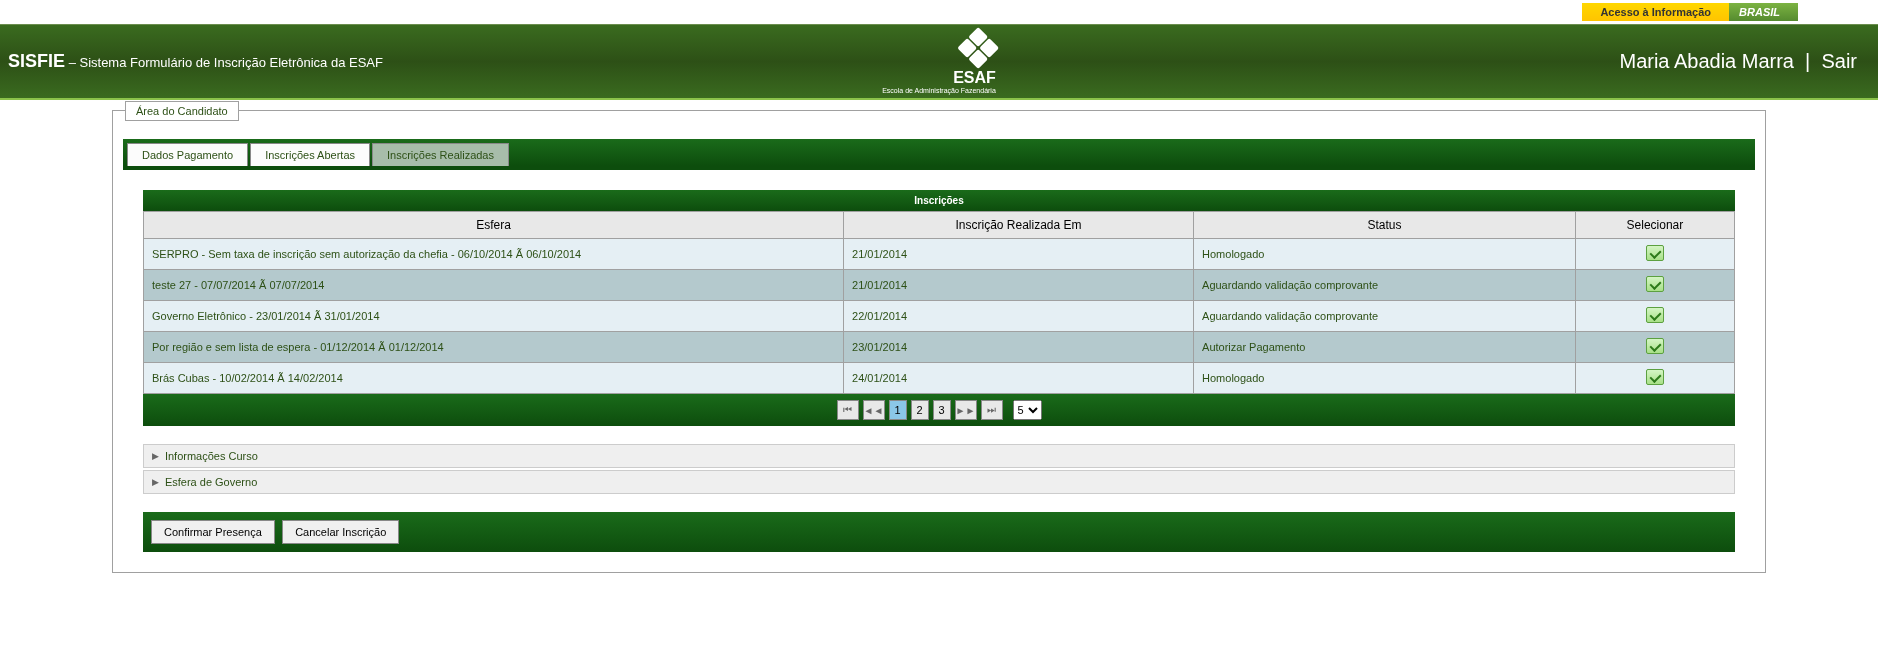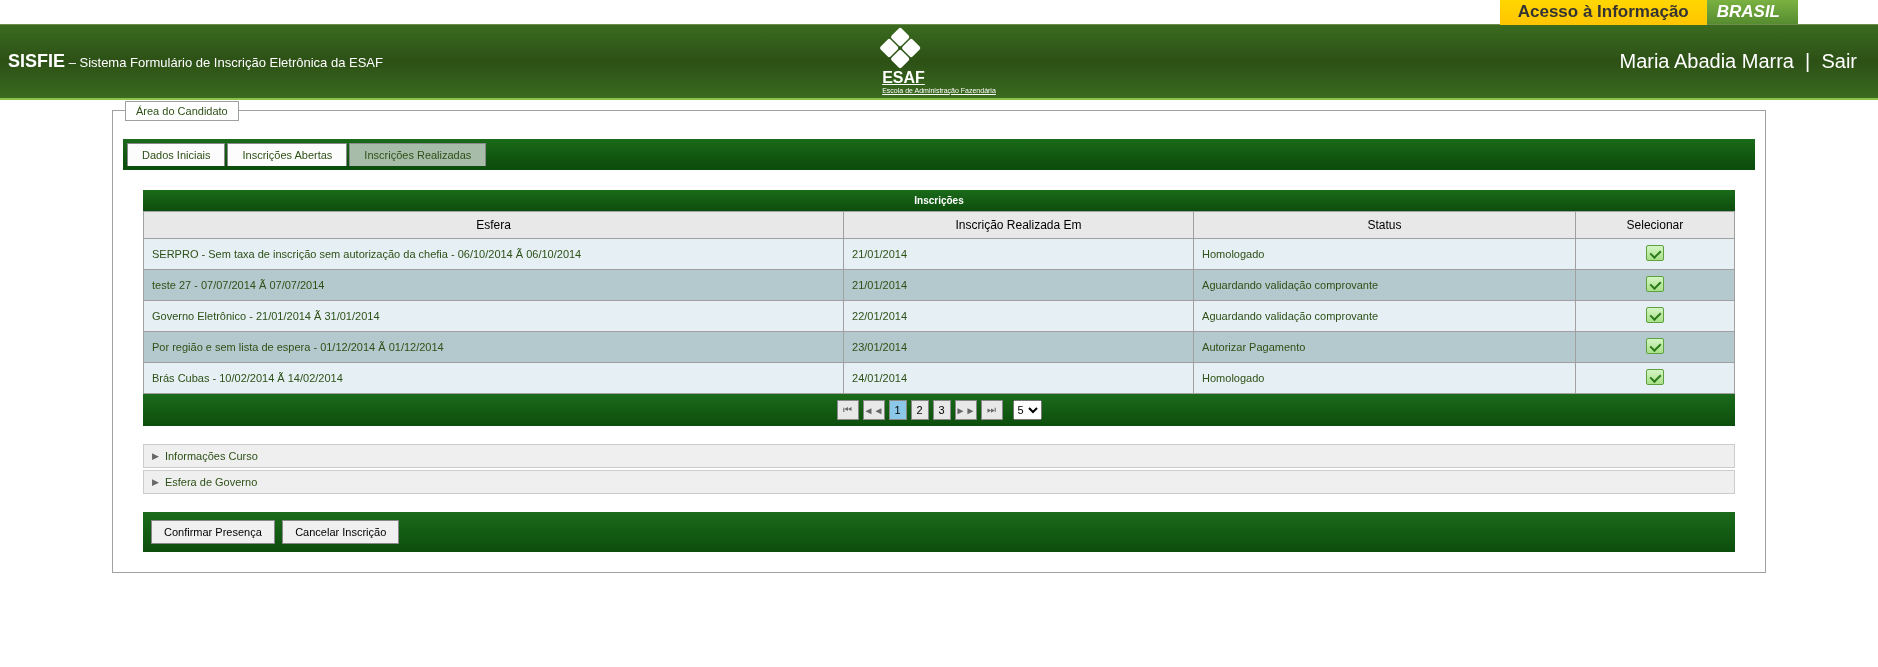--- a/index.html
+++ b/index.html
@@ -9,42 +9,42 @@
       height: 24px;
       background: #fff;
       display: flex;
       justify-content: flex-end;
       align-items: center;
       padding-right: 80px;
       gap: 0;
     }
     .gov-btn {
       padding: 3px 18px;
-      font-size: 17px;
+      font-size: 11px;
       font-weight: bold;
       border-radius: 0;
       cursor: pointer;
     }
     .gov-yellow { background: linear-gradient(#ffd700, #ffc400); color: #333; margin-right: -8px; z-index: 1; }
     .gov-green { background: linear-gradient(#7cb342, #558b2f); color: #fff; font-style: italic; position: relative; }
     
     .header-banner {
       background: linear-gradient(180deg, #3a6b1f 0%, #2d5016 50%, #3a6b1f 100%);
       border-top: 1px solid #6b8e4e;
       border-bottom: 2px solid #8bc34a;
       height: 76px;
       display: flex;
       align-items: center;
       color: #fff;
       position: relative;
     }
     .header-title { padding-left: 8px; }
     .header-title-main { font-size: 18px; font-weight: bold; display: inline; }
     .header-title-sub { font-size: 13px; display: inline; }
-    .header-logo { position: absolute; left: 50%; transform: translateX(-50%); text-align: left; text-decoration: underline; }
+    .header-logo { position: absolute; left: 50%; transform: translateX(-50%); text-align: right; }
     .header-logo-text { font-size: 16px; font-weight: bold; margin-top: 2px; }
     .header-logo-sub { font-size: 7px; }
     .header-user { position: absolute; right: 21px; font-size: 20px; }
     .header-user a { color: #fff; text-decoration: none; }
     
     .content-wrapper { padding: 10px 112px; }
     .fieldset-main { border: 1px solid #a0a0a0; padding: 10px; position: relative; background: #fff; }
     .fieldset-legend { position: absolute; top: -10px; left: 12px; background: #fff; border: 1px solid #a0a0a0; padding: 3px 10px; font-size: 11px; color: #2d5016; }
     
     .tab-bar-wrapper {
@@ -206,21 +206,21 @@
     <a href="#">Sair</a>
   </div>
 </div>
 
 <div class="content-wrapper">
   <div class="fieldset-main">
     <div class="fieldset-legend">Área do Candidato</div>
 
     <div class="tab-bar-wrapper">
       <div class="tab-bar">
-        <div class="tab">Dados Iniciais</div>
+        <div class="tab">Dados Pagamento</div>
         <div class="tab">Inscrições Abertas</div>
         <div class="tab active">Inscrições Realizadas</div>
       </div>
     </div>
 
     <div class="tab-content">
 
       <div class="table-title-bar">Inscrições</div>
       <table class="data-table">
         <thead>
@@ -238,21 +238,21 @@
             <td>Homologado</td>
             <td class="col-select"><span class="check-icon"></span></td>
           </tr>
           <tr class="row-dark">
             <td>teste 27 - 07/07/2014 Ã  07/07/2014</td>
             <td>21/01/2014</td>
             <td>Aguardando validação comprovante</td>
             <td class="col-select"><span class="check-icon"></span></td>
           </tr>
           <tr class="row-light">
-            <td>Governo Eletrônico - 21/01/2014 Ã  31/01/2014</td>
+            <td>Governo Eletrônico - 23/01/2014 Ã  31/01/2014</td>
             <td>22/01/2014</td>
             <td>Aguardando validação comprovante</td>
             <td class="col-select"><span class="check-icon"></span></td>
           </tr>
           <tr class="row-dark">
             <td>Por região e sem lista de espera - 01/12/2014 Ã  01/12/2014</td>
             <td>23/01/2014</td>
             <td>Autorizar Pagamento</td>
             <td class="col-select"><span class="check-icon"></span></td>
           </tr>

